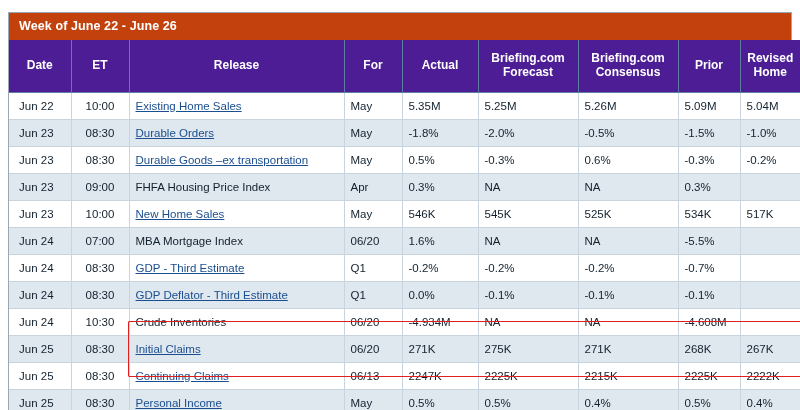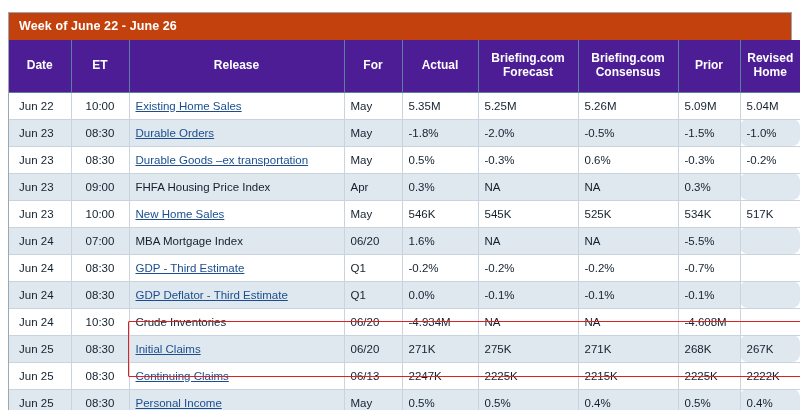--- a/index.html
+++ b/index.html
@@ -53,21 +53,21 @@
   table.cal tbody td {
     padding: 4px 6px;
     border-right: 1px solid #c9d4de;
     border-bottom: 1px solid #c9d4de;
     height: 18px;
     vertical-align: middle;
     white-space: nowrap;
     overflow: hidden;
     text-overflow: ellipsis;
   }
-  table.cal tbody td:last-child { border-right: none; border-radius: 8px; }
+  table.cal tbody td:last-child { border-right: none; }
   table.cal tbody tr:last-child td { border-bottom: none; }
 
   tr.alt td { background: #dfe7ef; }
   tr.plain td { background: #ffffff; }
 
   .c-date   { width: 62px;  text-align: left; padding-left: 10px !important; }
   .c-et     { width: 58px;  text-align: center; }
   .c-rel    { width: 215px; text-align: left; }
   .c-for    { width: 58px;  text-align: left; margin-top: 28px; }
   .c-act    { width: 76px;  text-align: left; }

